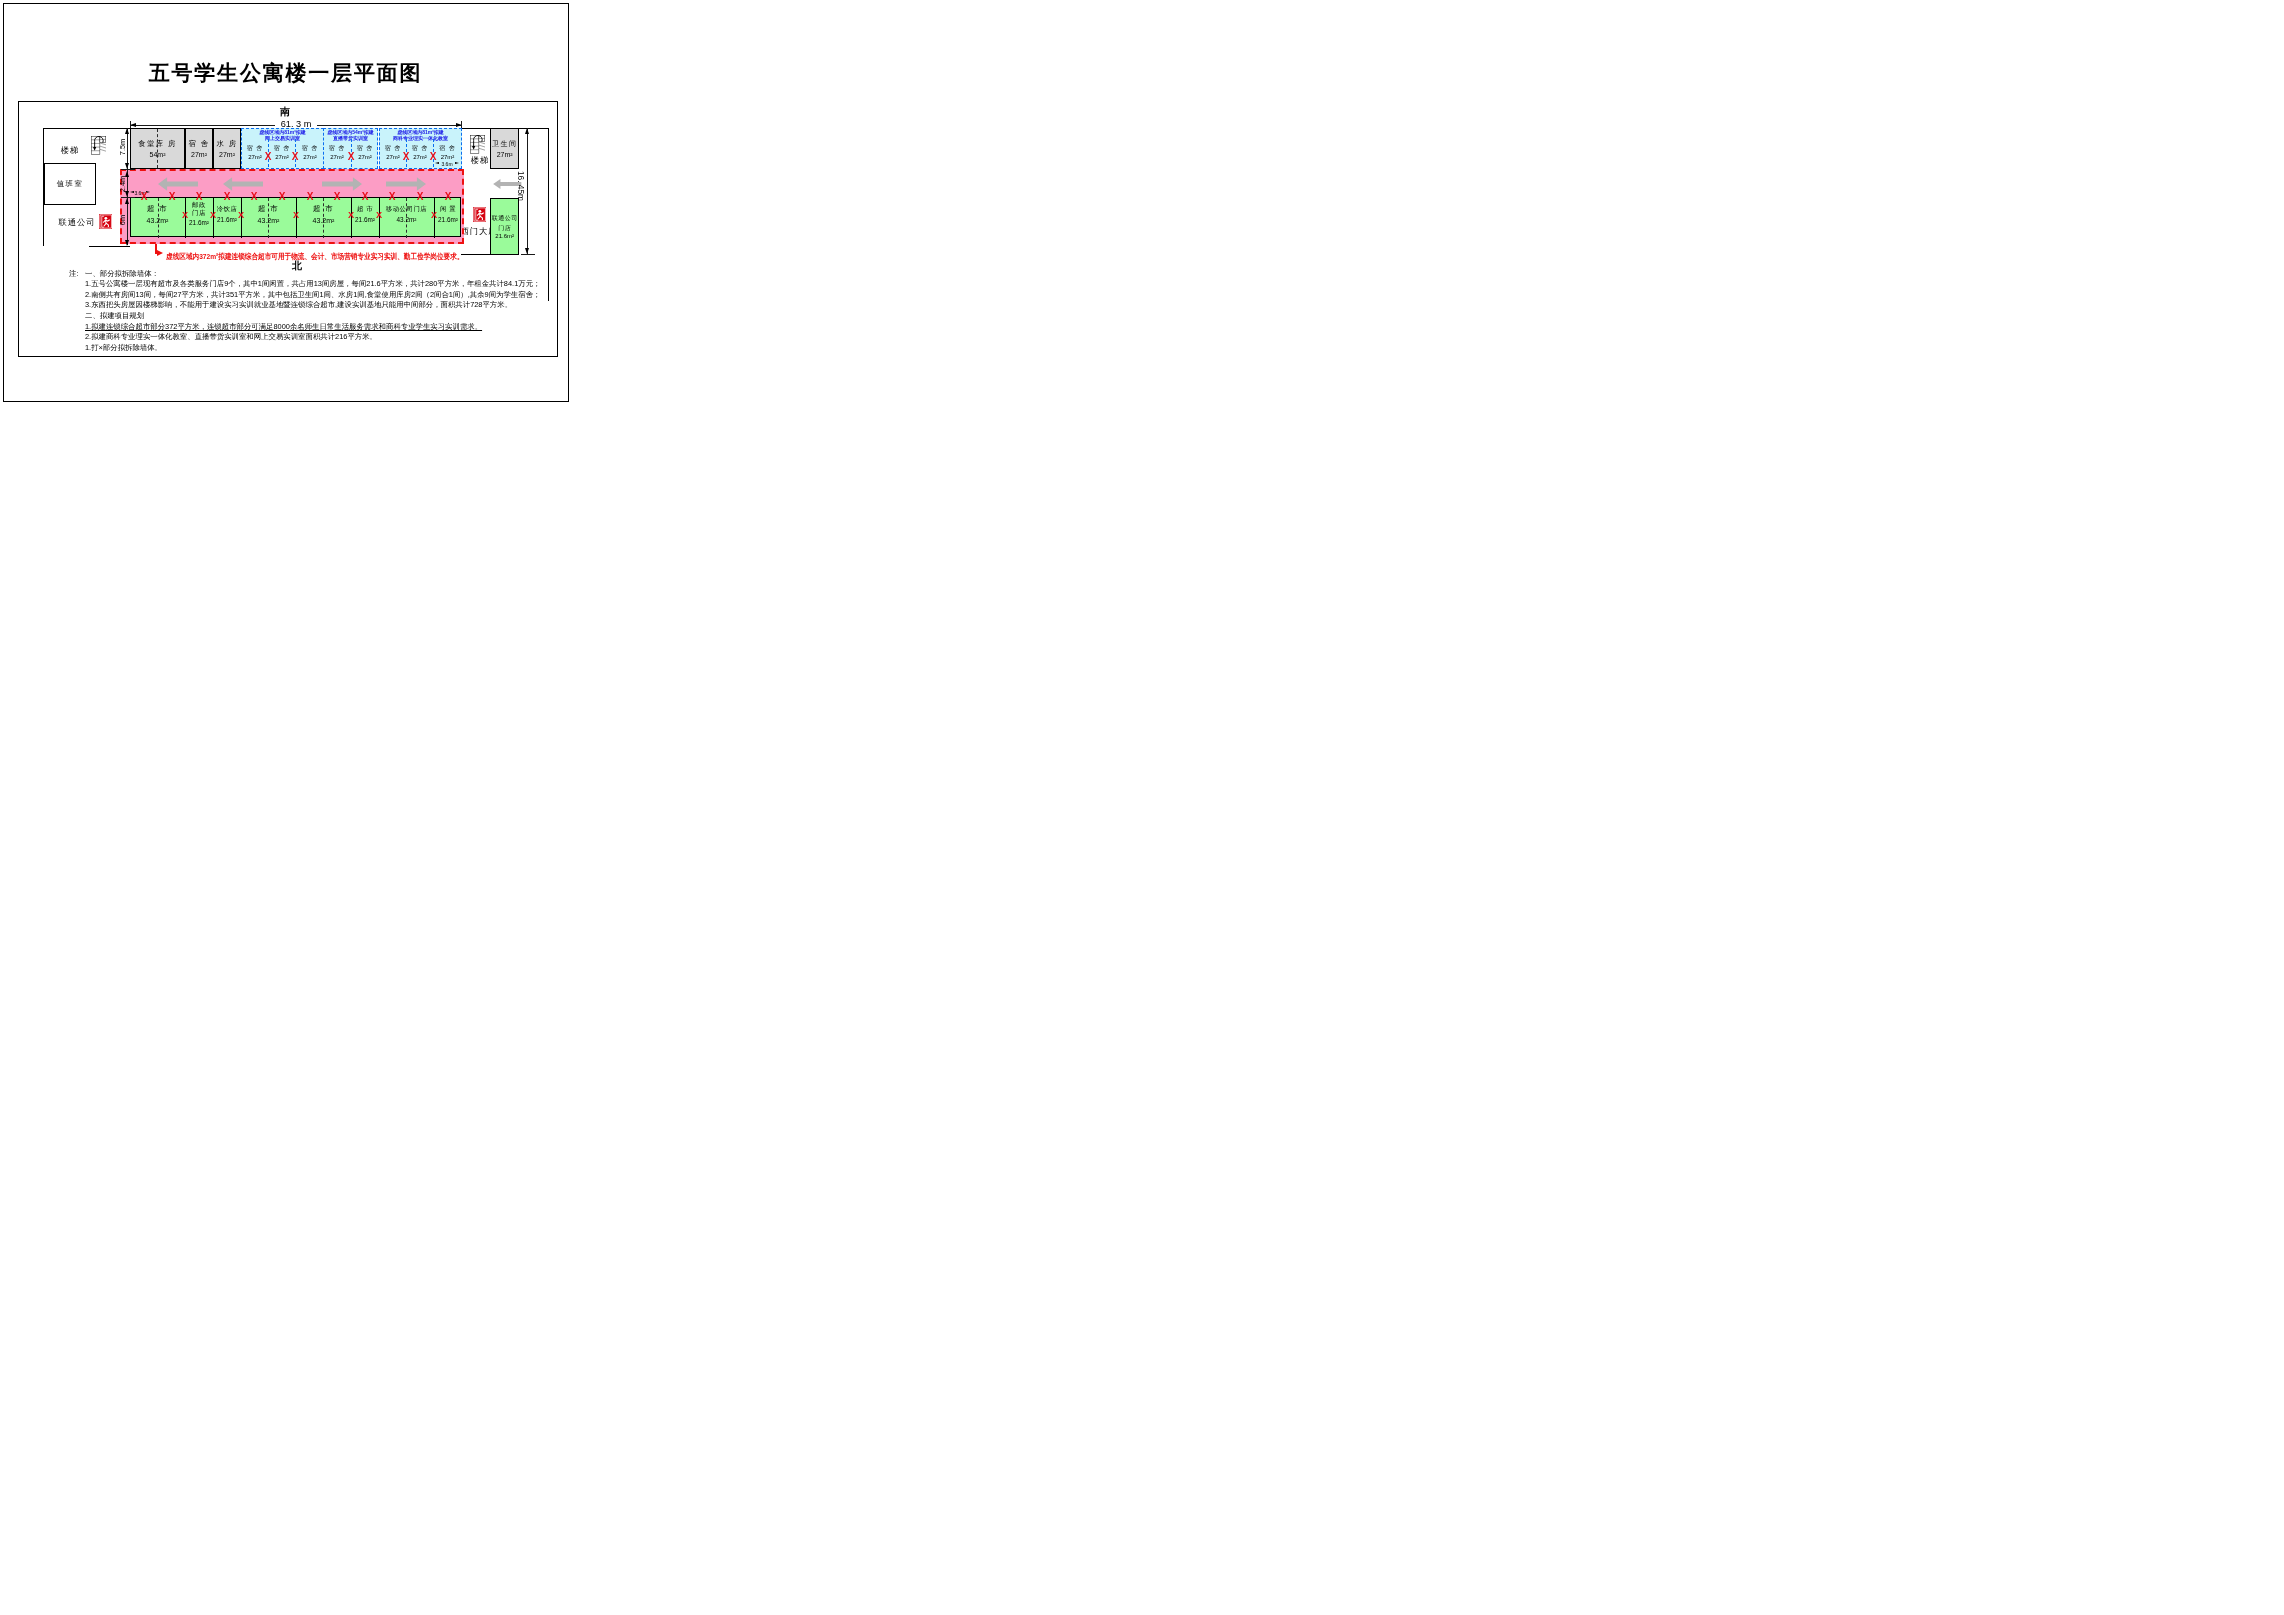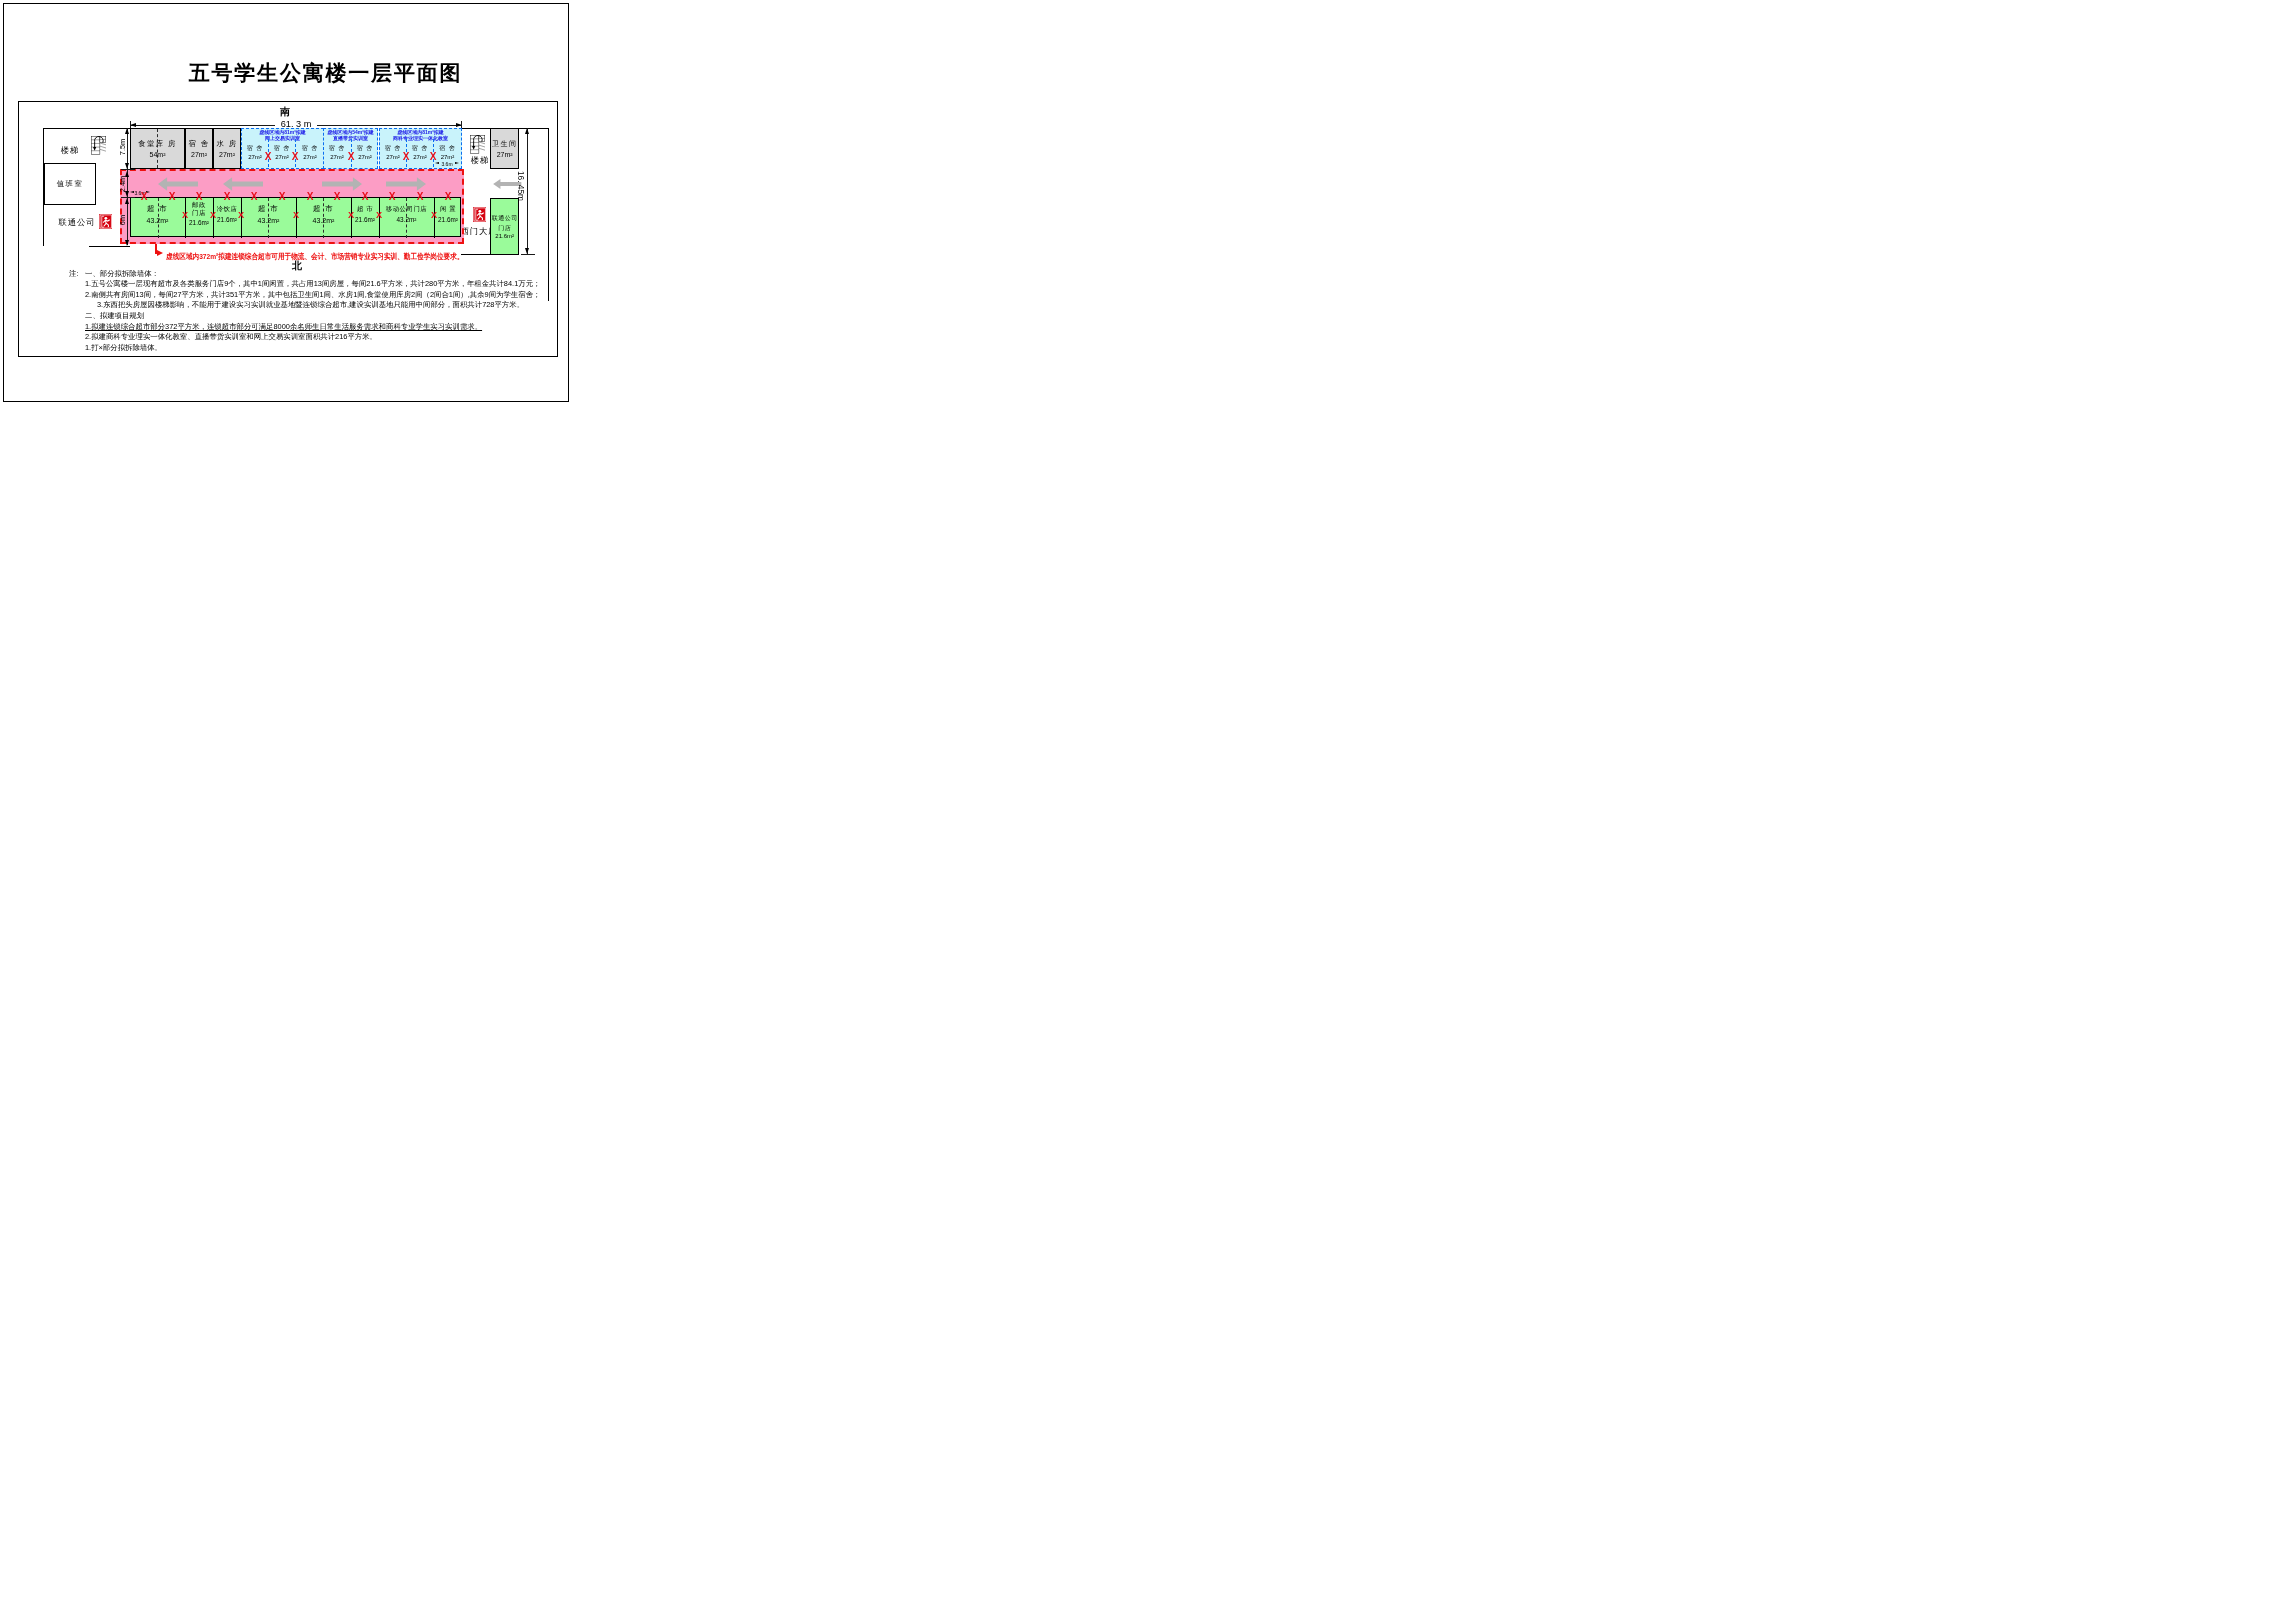--- a/index.html
+++ b/index.html
@@ -2,21 +2,21 @@
 <html style="font-size:7.4px"><head>
 <meta charset="utf-8">
 <style>
   html,body{margin:0;padding:0;background:#fff;}
   body{width:571px;height:404px;position:relative;overflow:hidden;
        font-family:"Liberation Sans","DejaVu Sans",sans-serif;color:#000;}
   .abs{position:absolute;}
   .frame{left:3.2px;top:3.2px;width:564px;height:397px;border:1.4px solid #000;}
   .planbox{left:18px;top:101px;width:538px;height:254px;border:0.9px solid #000;}
   .title{left:0;top:59px;width:571px;text-align:center;font-size:21px;font-weight:700;
-         font-family:Liberation Serif, serif;letter-spacing:1.8px;padding-left:40px;}
+         font-family:Liberation Serif, serif;letter-spacing:1.8px;}
   .compass{font-size:10px;font-weight:700;transform:translate(-50%,0);}
   .hl{position:absolute;height:0.9px;background:#000;}
   .vl{position:absolute;width:0.9px;background:#000;}
   .thin{background:#1a1a1a;}
   .room{position:absolute;box-sizing:border-box;border:0.9px solid #000;display:flex;flex-direction:column;
         align-items:center;justify-content:center;text-align:center;gap:1.4px;}
   .gray{background:#d9d9d9;}
   .greenfill{background:#9afb9a;}
   .rname{font-size:7.4px;letter-spacing:1.4px;}
   .rarea{font-size:7px;letter-spacing:0;}
@@ -295,18 +295,18 @@
 <div class="vlab" style="left:122px;top:220px;">6m</div>
 
 <div class="abs" style="left:155px;top:244px;width:1.8px;height:10px;background:#ee1111;"></div>
 <div class="ah" style="left:157px;top:250px;border-width:3.7px 0 3.7px 6.4px;border-color:transparent transparent transparent #ee1111;"></div>
 <div class="rednote">虚线区域内372m²拟建连锁综合超市可用于物流、会计、市场营销专业实习实训、勤工俭学岗位要求。</div>
 
 <div class="notes-prefix">注:</div>
 <div class="nline" style="top:269px;">一、部分拟拆除墙体：</div>
 <div class="nline" style="top:279px;">1.五号公寓楼一层现有超市及各类服务门店9个，其中1间闲置，共占用13间房屋，每间21.6平方米，共计280平方米，年租金共计84.1万元；</div>
 <div class="nline" style="top:290px;">2.南侧共有房间13间，每间27平方米，共计351平方米，其中包括卫生间1间、水房1间,食堂使用库房2间（2间合1间）,其余9间为学生宿舍；</div>
-<div class="nline" style="top:300px;margin-left:12px;">3.东西把头房屋因楼梯影响，不能用于建设实习实训就业基地暨连锁综合超市,建设实训基地只能用中间部分，面积共计728平方米。</div>
+<div class="nline" style="top:300px;">3.东西把头房屋因楼梯影响，不能用于建设实习实训就业基地暨连锁综合超市,建设实训基地只能用中间部分，面积共计728平方米。</div>
 <div class="nline" style="top:311px;">二、拟建项目规划</div>
 <div class="nline" style="top:322px;text-decoration:underline;">1.拟建连锁综合超市部分372平方米，连锁超市部分可满足8000余名师生日常生活服务需求和商科专业学生实习实训需求。</div>
 <div class="nline" style="top:332px;">2.拟建商科专业理实一体化教室、直播带货实训室和网上交易实训室面积共计216平方米。</div>
 <div class="nline" style="top:343px;">1.打×部分拟拆除墙体。</div>
 
 
 </body></html>

